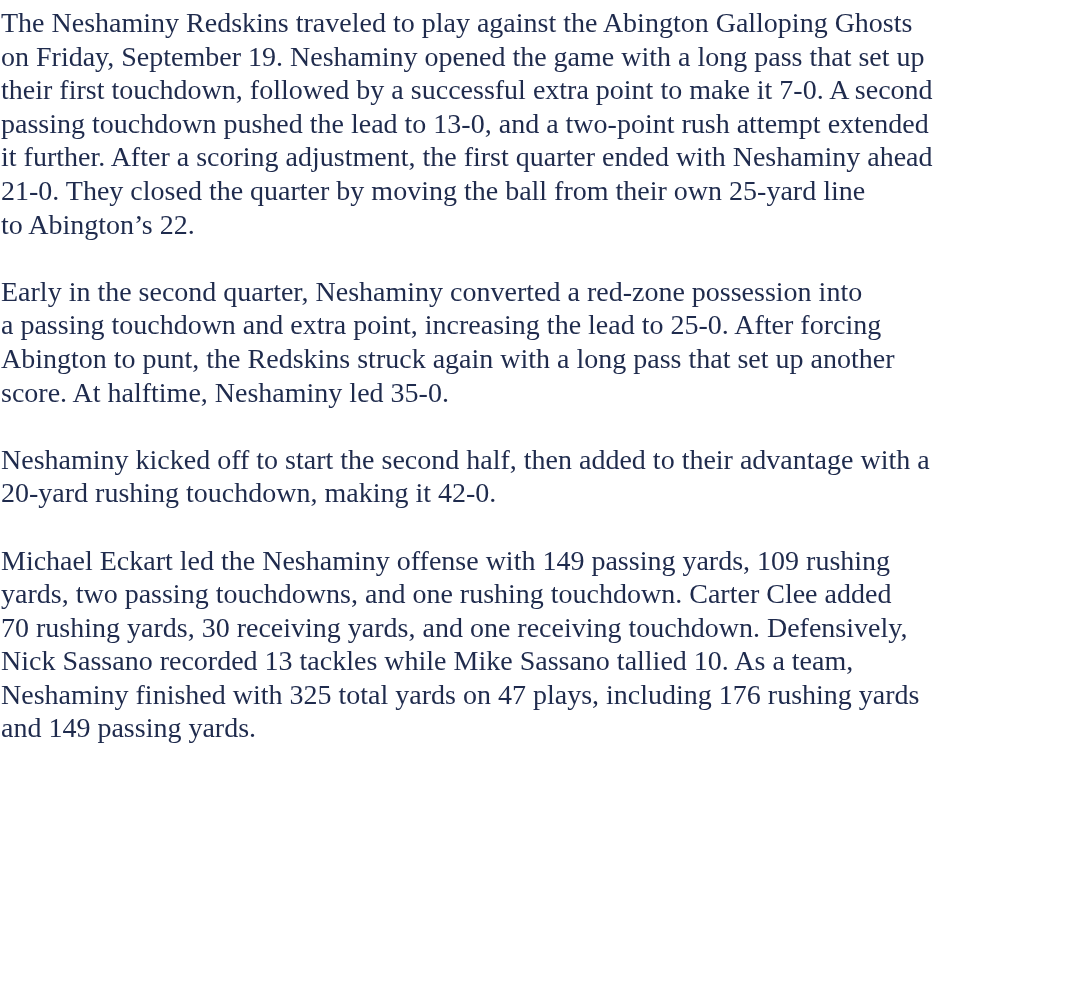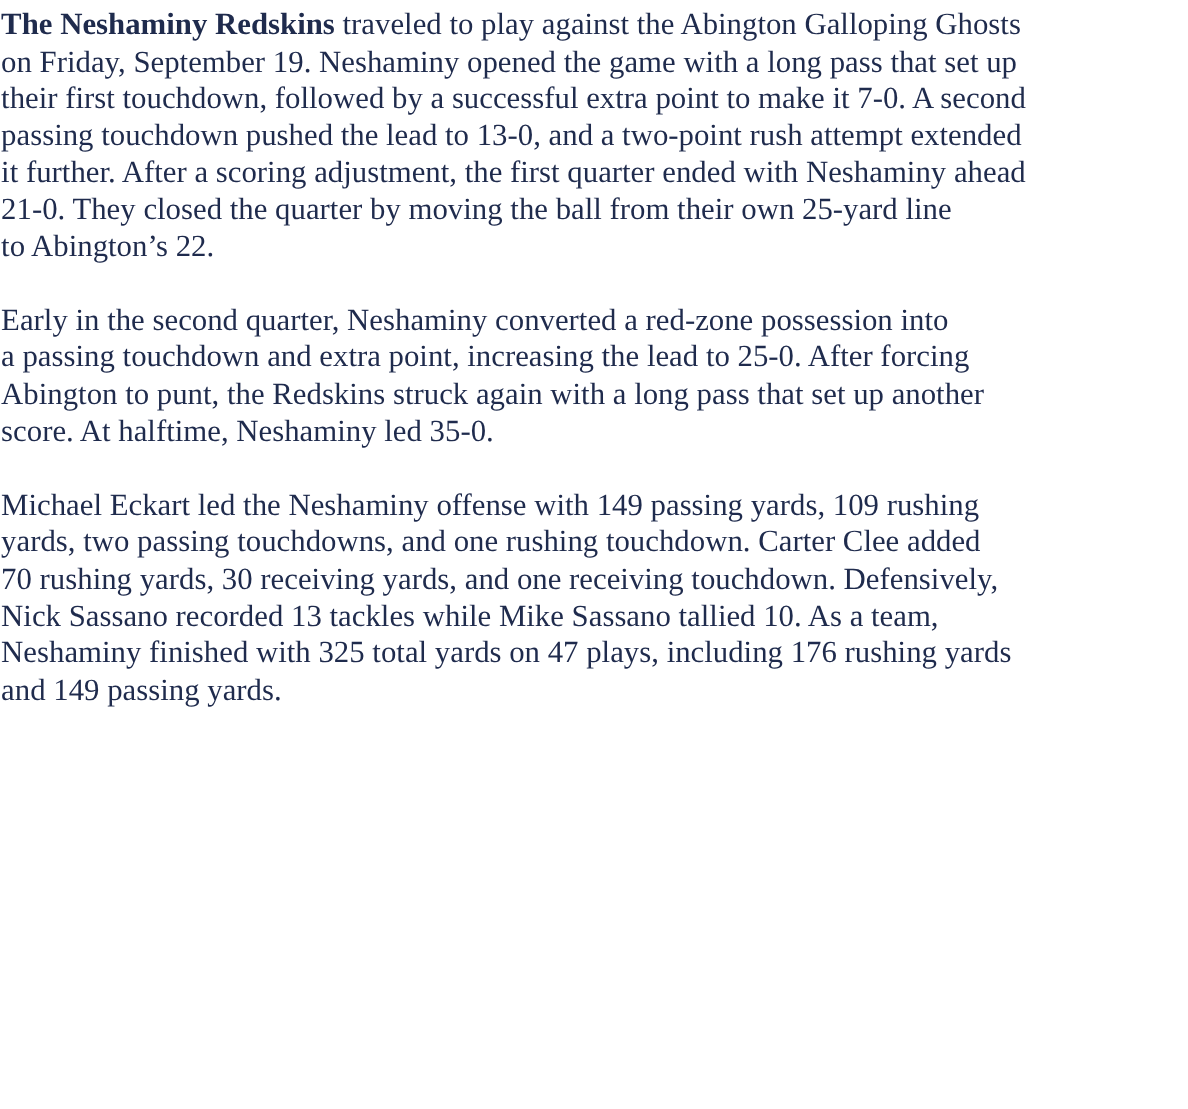--- a/index.html
+++ b/index.html
@@ -18,40 +18,42 @@
     font-family: "Liberation Serif", "DejaVu Serif", serif;
     font-size: 28px;
     line-height: 33.6px;
     color: var(--ink);
   }
   .para {
     margin: 0 0 33.6px 0;
     white-space: pre;        
   }
   .bold-lead {
-    font-weight: bold;
+    font-weight: normal;
   }
 </style>
 </head>
 <body style="--ink: #1f2b4d;">
 
 <div class="article">
   <p class="para"><span class="bold-lead">The Neshaminy Redskins</span><span> traveled to play against the Abington Galloping Ghosts
 on Friday, September 19. Neshaminy opened the game with a long pass that set up
 their first touchdown, followed by a successful extra point to make it 7-0. A second
 passing touchdown pushed the lead to 13-0, and a two-point rush attempt extended
 it further. After a scoring adjustment, the first quarter ended with Neshaminy ahead
 21-0. They closed the quarter by moving the ball from their own 25-yard line
 to Abington’s 22.</span></p>
 
   <p class="para">Early in the second quarter, Neshaminy converted a red-zone possession into
 a passing touchdown and extra point, increasing the lead to 25-0. After forcing
 Abington to punt, the Redskins struck again with a long pass that set up another
 score. At halftime, Neshaminy led 35-0.</p>
 
+  <p class="para">Neshaminy kicked off to start the second half, then added to their advantage with a
+20-yard rushing touchdown, making it 42-0.</p>
 
 
   <p class="para">Michael Eckart led the Neshaminy offense with 149 passing yards, 109 rushing
 yards, two passing touchdowns, and one rushing touchdown. Carter Clee added
 70 rushing yards, 30 receiving yards, and one receiving touchdown. Defensively,
 Nick Sassano recorded 13 tackles while Mike Sassano tallied 10. As a team,
 Neshaminy finished with 325 total yards on 47 plays, including 176 rushing yards
 and 149 passing yards.</p>
 
 </div>

